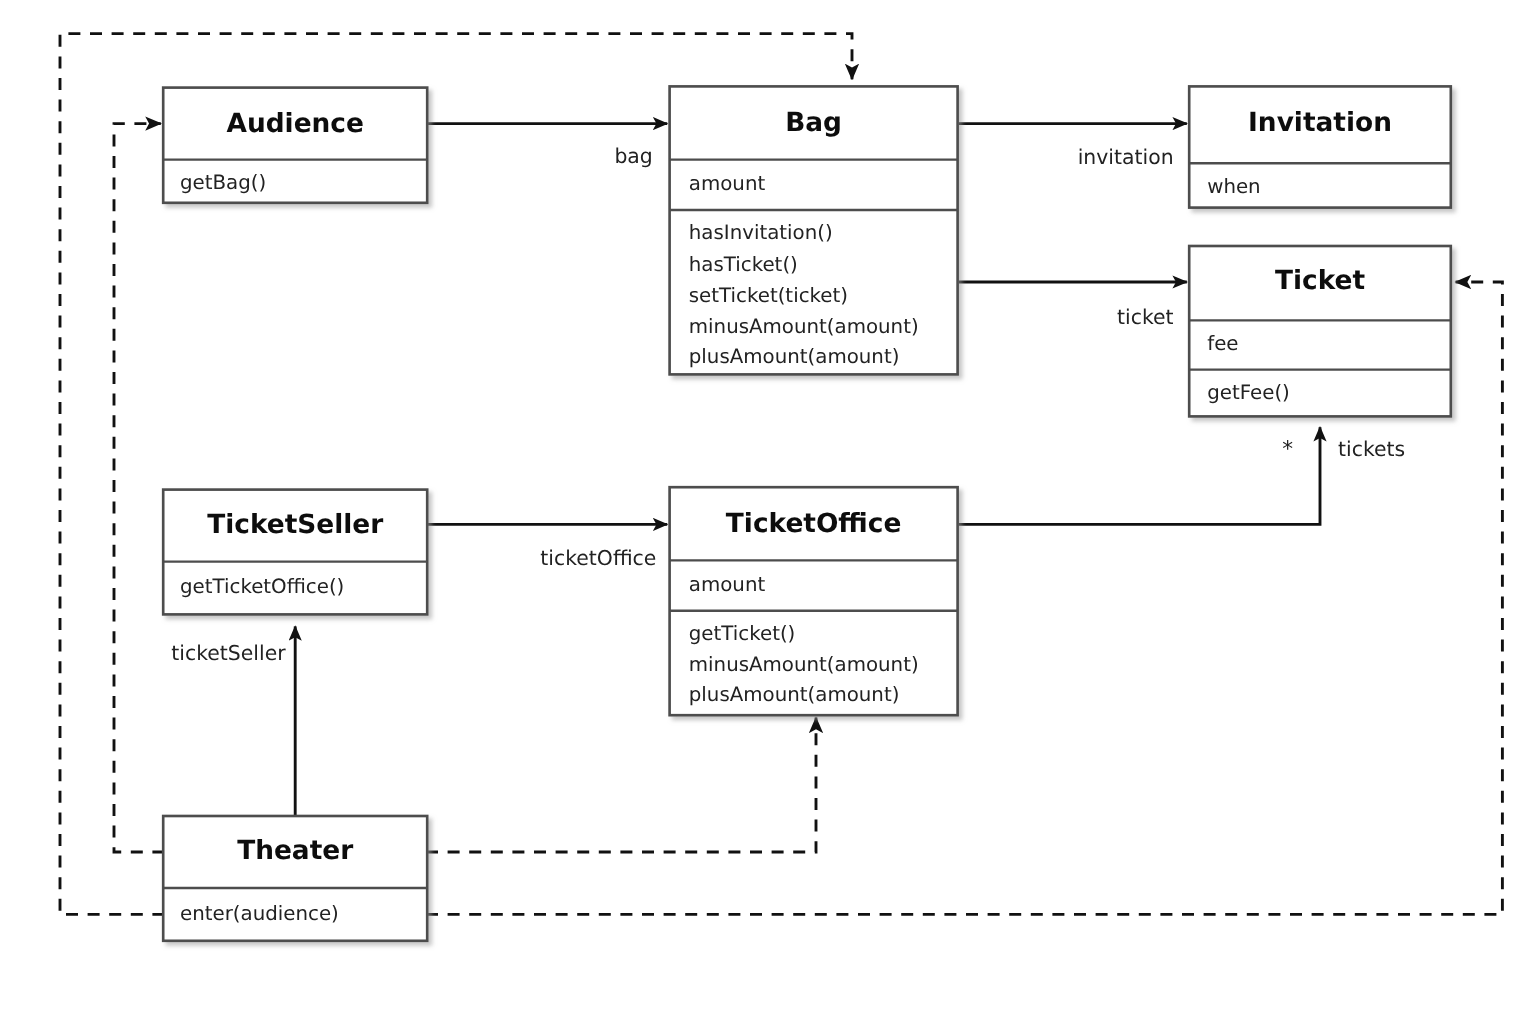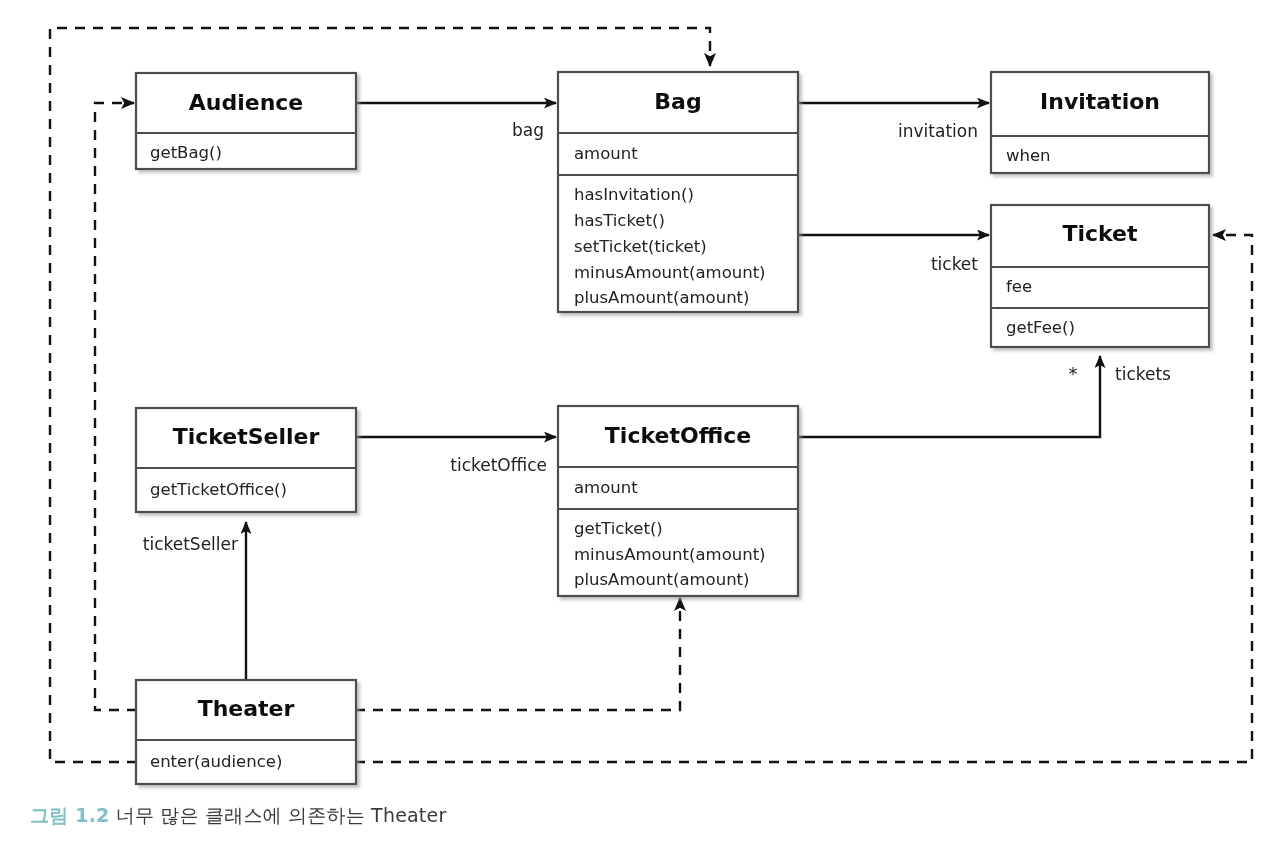--- a/index.html
+++ b/index.html
@@ -215,17 +215,14 @@
 
     <g filter="url(#boxshadow)">
       <rect class="cls-box-rect" x="136" y="680" width="220" height="104"></rect>
       <line class="cls-divider" x1="136" y1="740" x2="356" y2="740"></line>
       <text class="cls-title" x="246" y="710">Theater</text>
       <text class="cls-member" x="150" y="762">enter(audience)</text>
     </g>
 
   </svg>
 
-  <div class="caption">
-    <span class="caption-num" style="color: rgb(129, 192, 196);">그림 1.2</span><span class="caption-text" style="color: rgb(59, 59, 59);"> 너무 많은 클래스에 의존하는 Theater</span>
-  </div>
 
 </div>
 
 </body></html>

